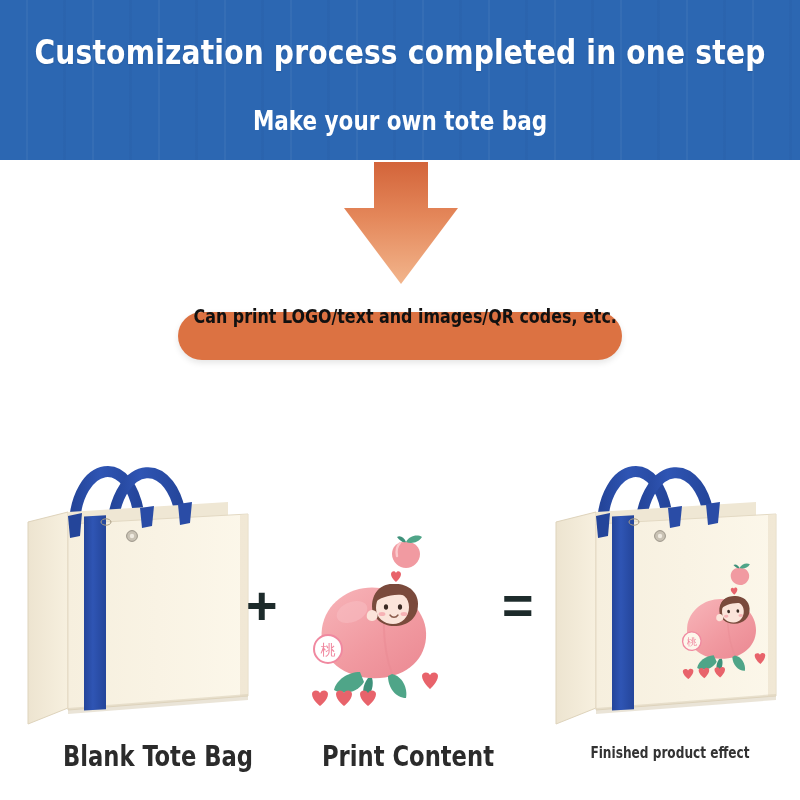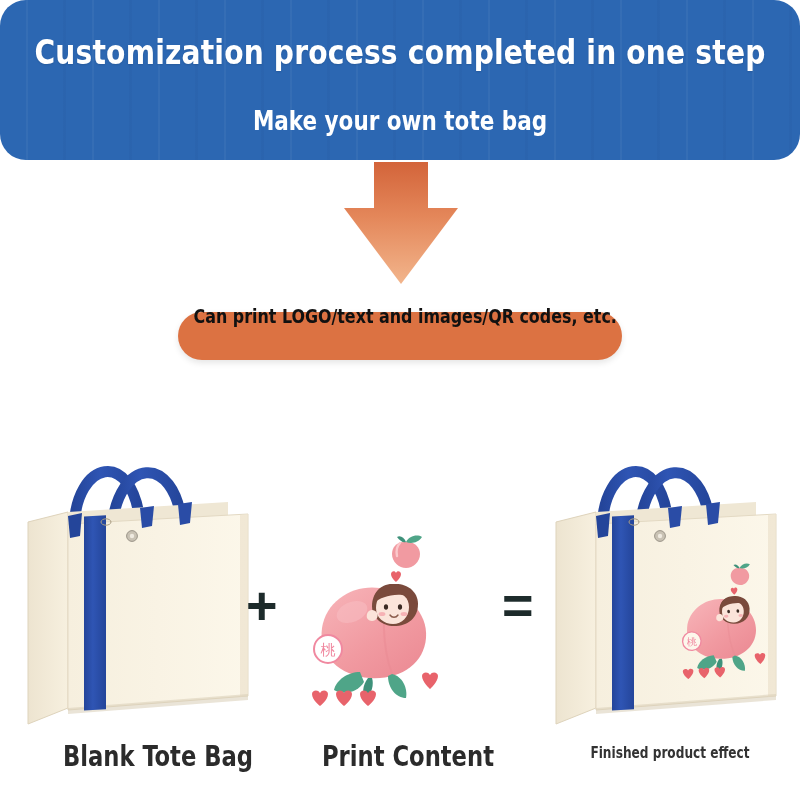--- a/index.html
+++ b/index.html
@@ -11,21 +11,20 @@
     overflow:hidden;
     position:relative;
   }
   .stage{position:relative;width:800px;height:800px;overflow:hidden;background:#fff;}
 
   
   .header{
     position:absolute;left:0;top:0;width:800px;height:160px;
     background:#2C67B2;
     overflow:hidden;
-    border-radius:26px;
   }
   .header .streaks{position:absolute;inset:0;opacity:.20;
     background:repeating-linear-gradient(90deg,
       rgba(255,255,255,0) 0px, rgba(255,255,255,0) 26px,
       rgba(255,255,255,.22) 26px, rgba(255,255,255,.22) 28px,
       rgba(255,255,255,0) 28px, rgba(255,255,255,0) 63px,
       rgba(20,50,110,.28) 63px, rgba(20,50,110,.28) 66px);
   }
   .title-main{
     position:absolute;left:0;top:32px;width:800px;text-align:center;

